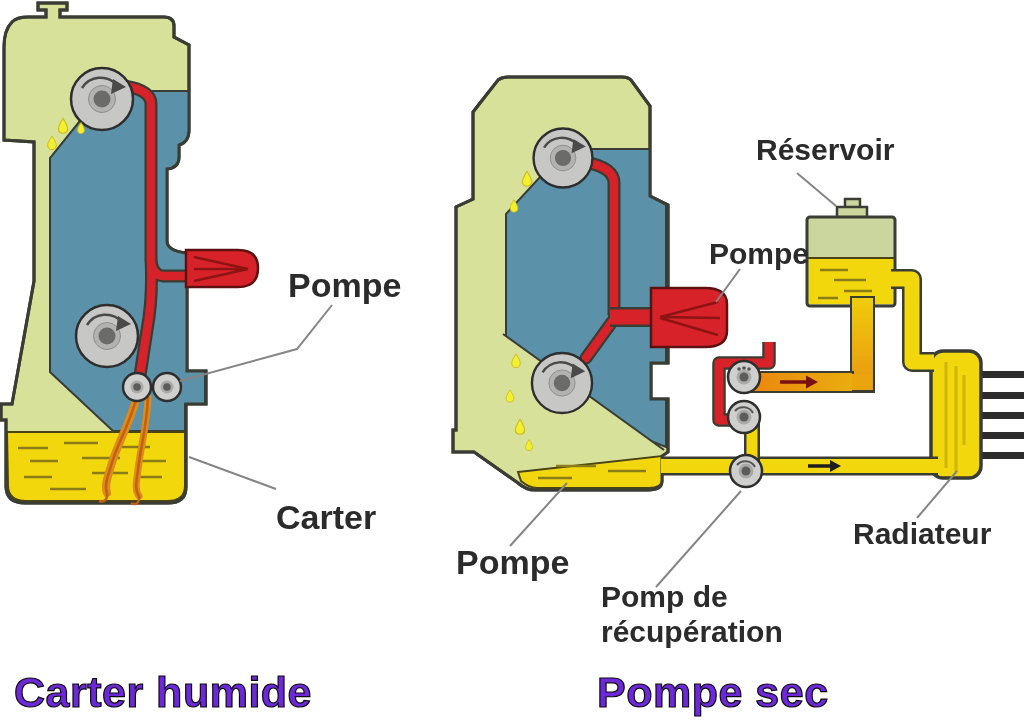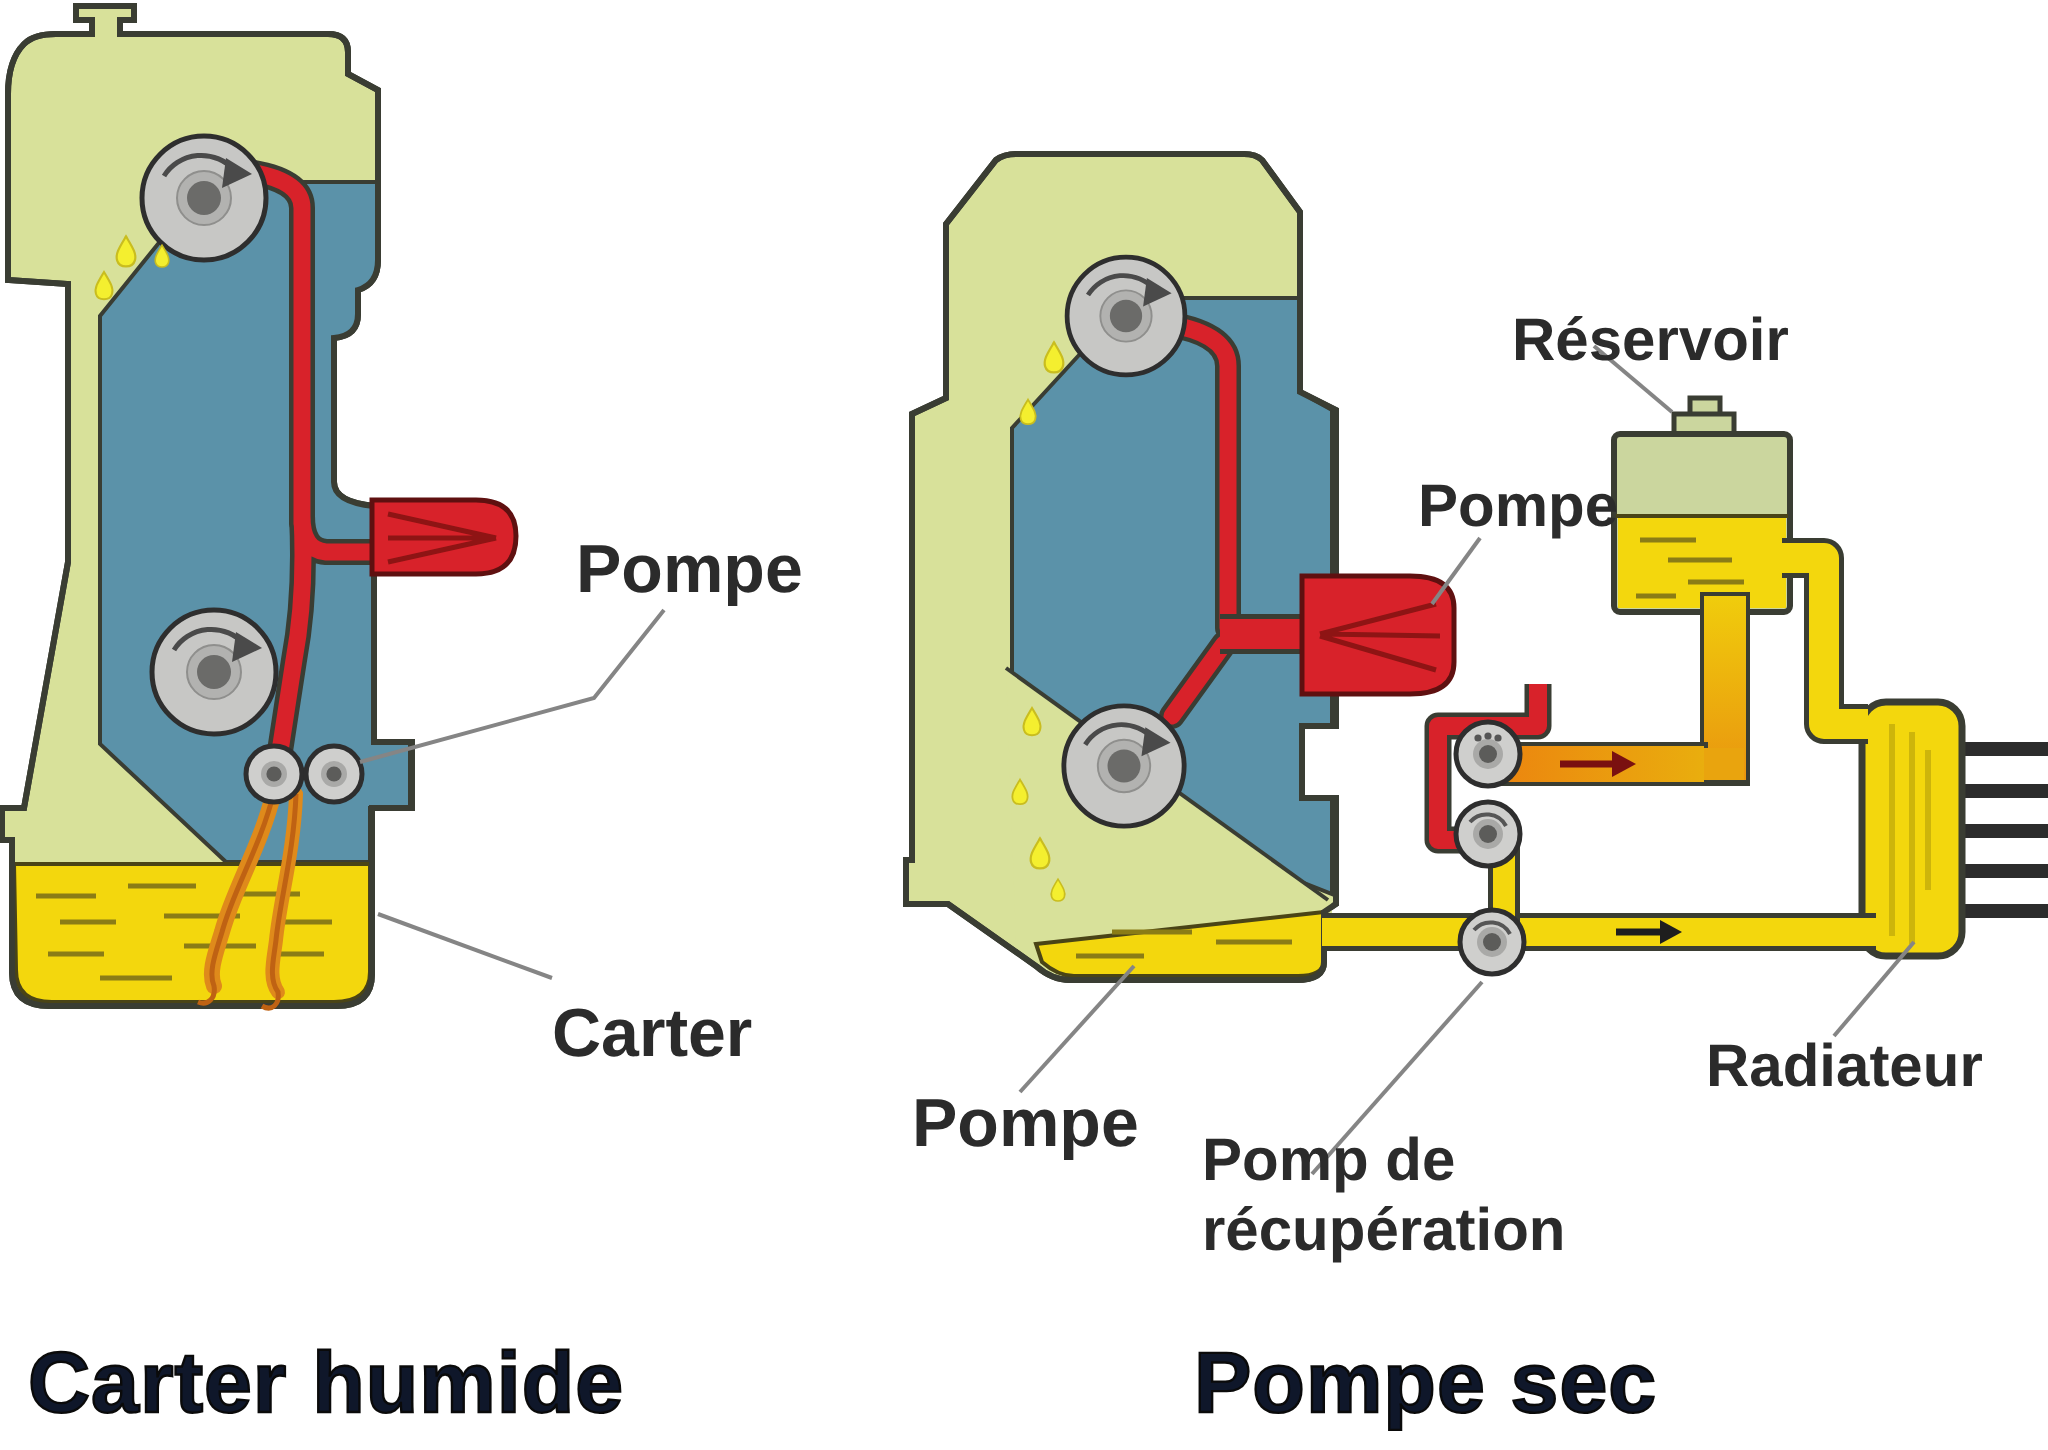--- a/index.html
+++ b/index.html
@@ -2,21 +2,21 @@
 <html><head>
 <meta charset="utf-8">
 <style>
   html,body{margin:0;padding:0;background:#ffffff;}
   #canvas{position:relative;width:1024px;height:725px;background:#ffffff;overflow:hidden;
           font-family:"Liberation Sans",sans-serif;}
   #diagram-svg{position:absolute;left:0;top:0;}
   .lbl{position:absolute;font-weight:700;color:#2b2b2b;line-height:1.15;}
   .lbl-34{font-size:34px;}
   .lbl-30{font-size:30px;}
-  .caption{position:absolute;font-size:43px;font-weight:700;color:#0f172a;
+  .caption{position:absolute;font-size:43px;font-weight:700;color:#6d28d9;
            -webkit-text-stroke:1.2px #0a0a0a;letter-spacing:.5px;line-height:1;}
 </style>
 </head>
 <body>
 
 <div id="canvas">
 
 <svg id="diagram-svg" width="1024" height="725" viewBox="0 0 1024 725">
   <defs>
     <linearGradient id="gradH" x1="0" y1="0" x2="1" y2="0">
@@ -199,22 +199,22 @@
     <path d="M740,269 L716,302"></path>
     <path d="M510,546 L567,483"></path>
     <path d="M656,587 L741,491"></path>
     <path d="M917,518 L957,471"></path>
   </g>
 </svg>
 
 <div class="lbl lbl-34" style="left:288px;top:266px">Pompe</div>
 <div class="lbl lbl-34" style="left:276px;top:498px">Carter</div>
 
-<div class="lbl lbl-30" style="left:756px;top:154px">Réservoir</div>
+<div class="lbl lbl-30" style="left:756px;top:133px">Réservoir</div>
 <div class="lbl lbl-30" style="left:709px;top:237px">Pompe</div>
 <div class="lbl lbl-34" style="left:456px;top:543px">Pompe</div>
-<div class="lbl lbl-30" style="left:601px;top:564px;width:215px">Pomp de récupération</div>
+<div class="lbl lbl-30" style="left:601px;top:580px;width:215px">Pomp de récupération</div>
 <div class="lbl lbl-30" style="left:853px;top:517px">Radiateur</div>
 
 <div class="caption" style="left:14px;top:671px">Carter humide</div>
 <div class="caption" style="left:597px;top:671px">Pompe sec</div>
 
 </div>
 
 </body></html>

